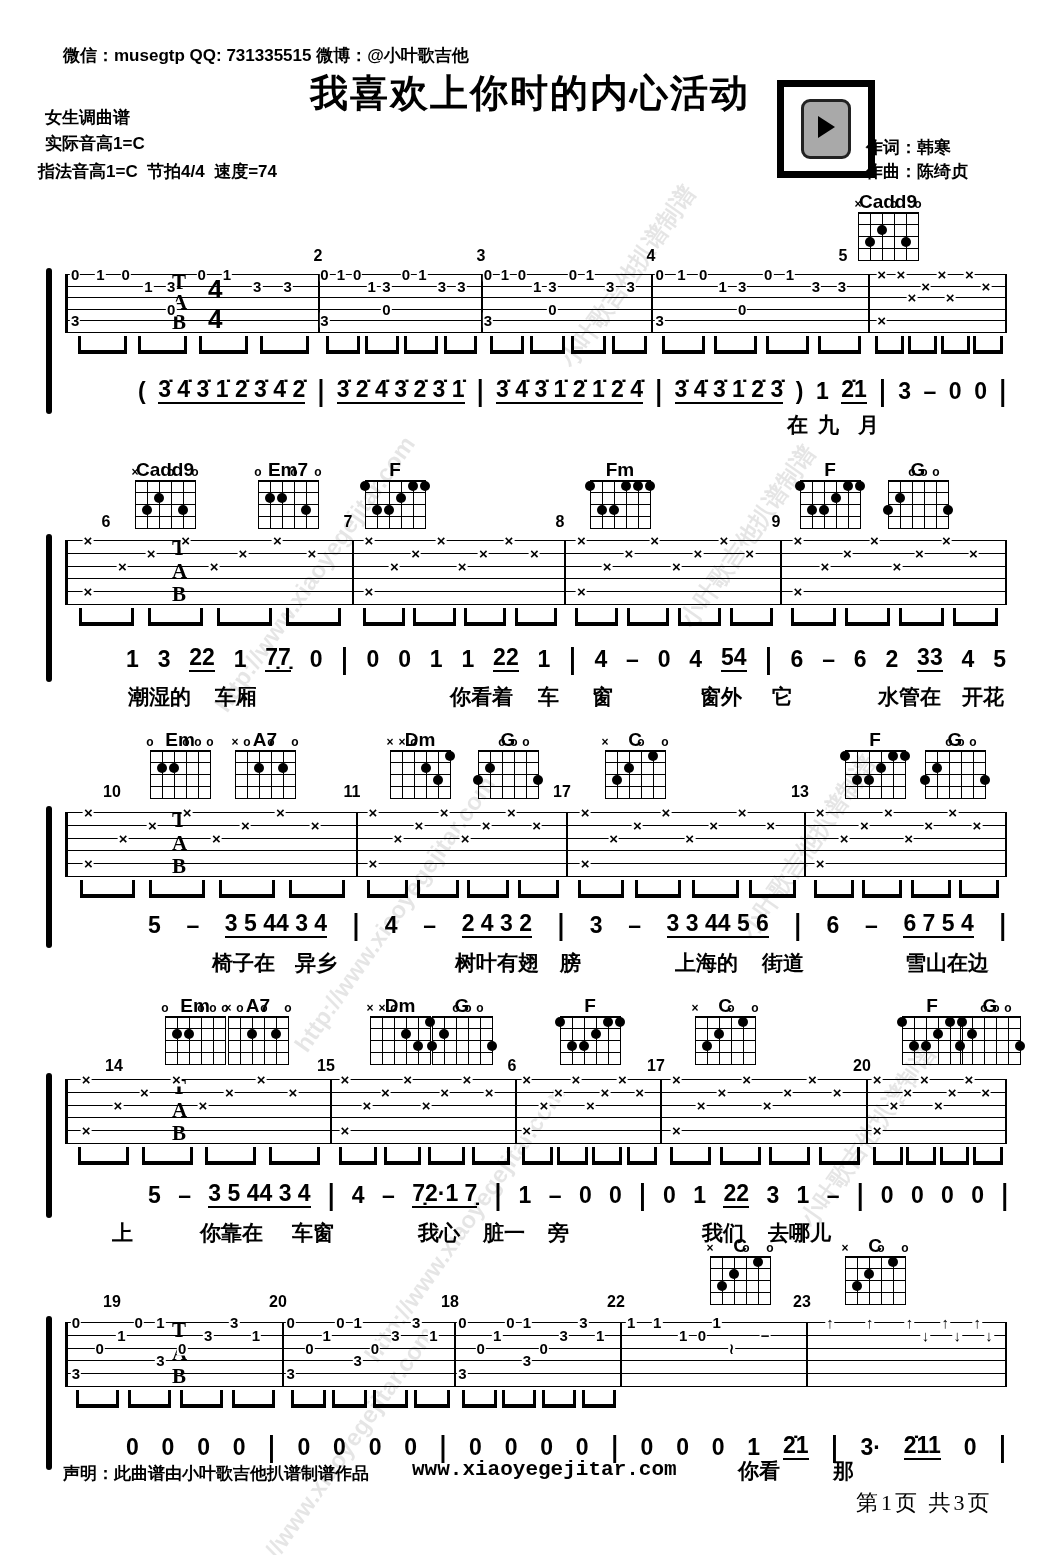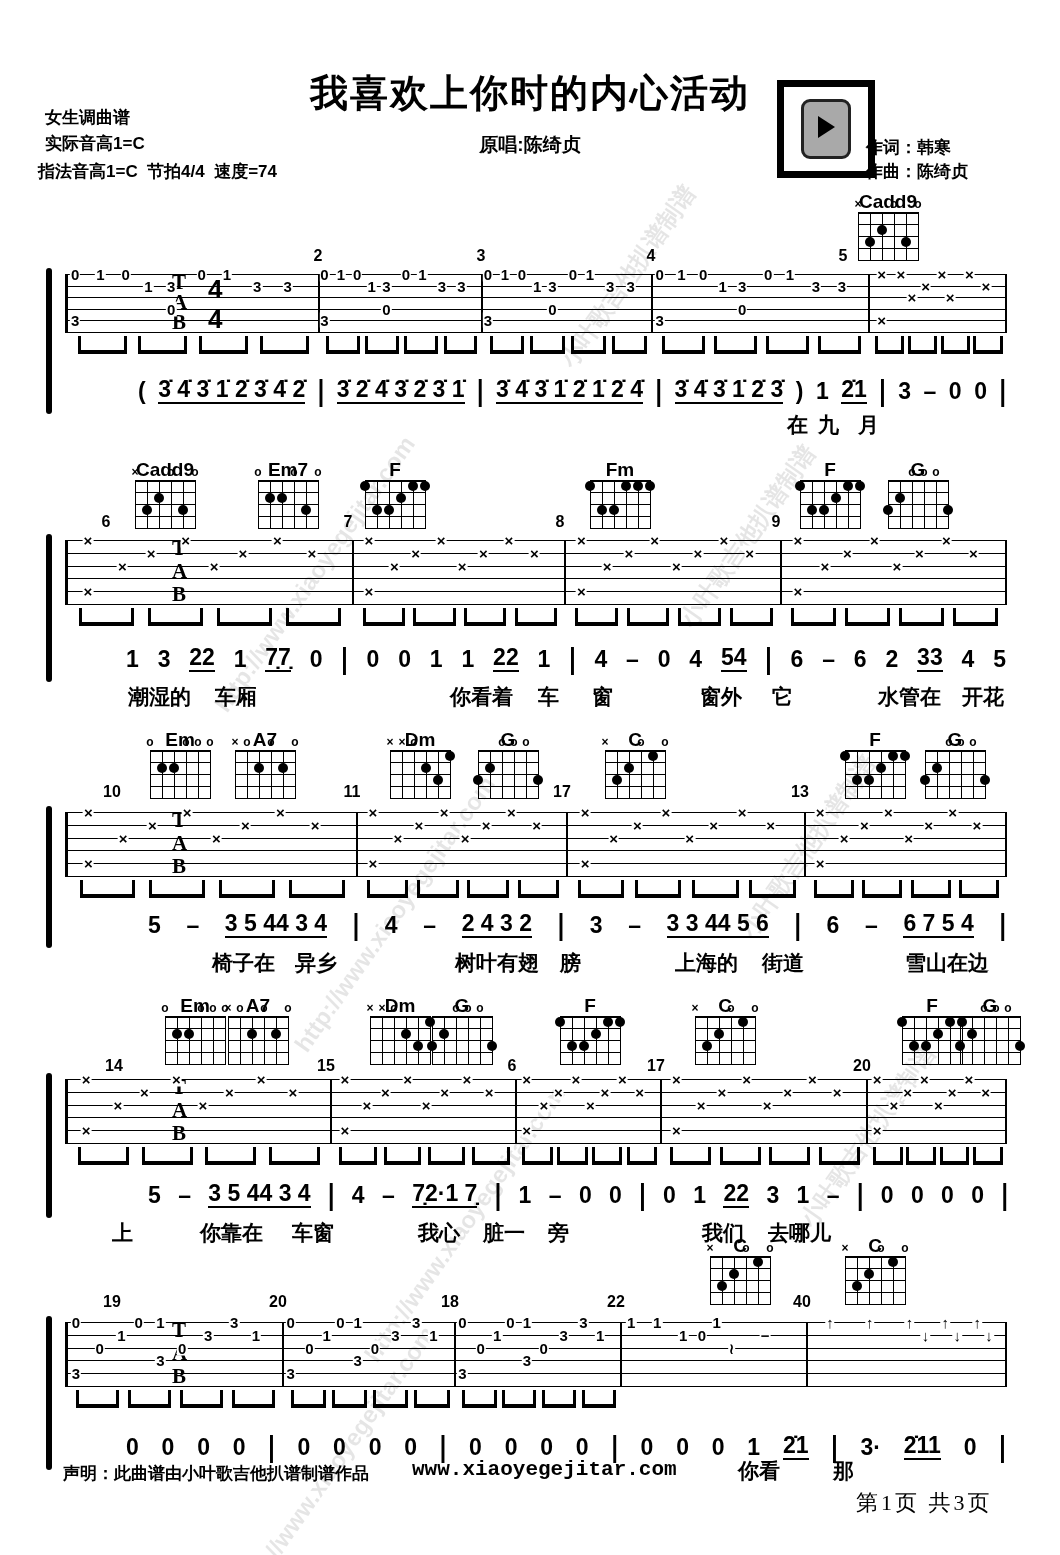--- a/index.html
+++ b/index.html
@@ -41,23 +41,23 @@
   .lyric{position:absolute;font-weight:bold;font-size:21px;white-space:pre;line-height:1;}
   .footer-note{font-size:17px;font-weight:bold;}
   .footer-url{font-size:21px;font-weight:bold;font-family:"Liberation Mono","DejaVu Sans Mono",monospace;}
   .pagenum{font-size:22px;font-family:"Liberation Serif","DejaVu Serif",serif;letter-spacing:3px;}
 </style>
 </head>
 <body>
 
 <div class="page" id="page">
 
+  <div class="abs contact" style="left:63px;top:44px;">微信：musegtp QQ: 731335515 微博：@小叶歌吉他</div>
 
   <div class="abs title" style="left:230px;top:68px;width:600px;">我喜欢上你时的内心活动</div>
-  <div class="abs subtitle" style="left:230px;top:132px;width:600px;">原唱:陈绮贞</div>
 
   <div class="abs meta" style="left:45px;top:106px;">女生调曲谱</div>
   <div class="abs meta" style="left:45px;top:132px;">实际音高1=C</div>
   <div class="abs meta" style="left:38px;top:160px;">指法音高1=C  节拍4/4  速度=74</div>
 
   <div class="playbox" style="left:777px;top:80px;">
     <div class="playbtn">
       <div class="playtri"></div>
     </div>
   </div>
@@ -972,21 +972,21 @@
     <div class="marker" style="left: 905px; top: 1242px;">o</div>
     <div class="marker" style="left: 881px; top: 1242px;">o</div>
     <div class="marker" style="left: 845px; top: 1242px;">×</div>
     <div class="cdot" style="left: 857px; top: 1286px;"></div>
     <div class="cdot" style="left: 869px; top: 1274px;"></div>
     <div class="cdot" style="left: 893px; top: 1262px;"></div>
     <div class="mnum" style="left: 112px; top: 1294px;">19</div>
     <div class="mnum" style="left: 278px; top: 1294px;">20</div>
     <div class="mnum" style="left: 450px; top: 1294px;">18</div>
     <div class="mnum" style="left: 616px; top: 1294px;">22</div>
-    <div class="mnum" style="left: 802px; top: 1294px;">40</div>
+    <div class="mnum" style="left: 802px; top: 1294px;">23</div>
     <div class="bracket" style="left: 46px; top: 1316px; height: 154px;"></div>
     <div class="staff-line" style="left: 65px; top: 1322px; width: 940px;"></div>
     <div class="staff-line" style="left: 65px; top: 1334.8px; width: 940px;"></div>
     <div class="staff-line" style="left: 65px; top: 1347.6px; width: 940px;"></div>
     <div class="staff-line" style="left: 65px; top: 1360.4px; width: 940px;"></div>
     <div class="staff-line" style="left: 65px; top: 1373.2px; width: 940px;"></div>
     <div class="staff-line" style="left: 65px; top: 1386px; width: 940px;"></div>
     <div class="barline" style="left: 65px; top: 1322px; height: 65px; width: 3px;"></div>
     <div class="barline" style="left: 282px; top: 1322px; height: 65px; width: 2px;"></div>
     <div class="barline" style="left: 454px; top: 1322px; height: 65px; width: 2px;"></div>

